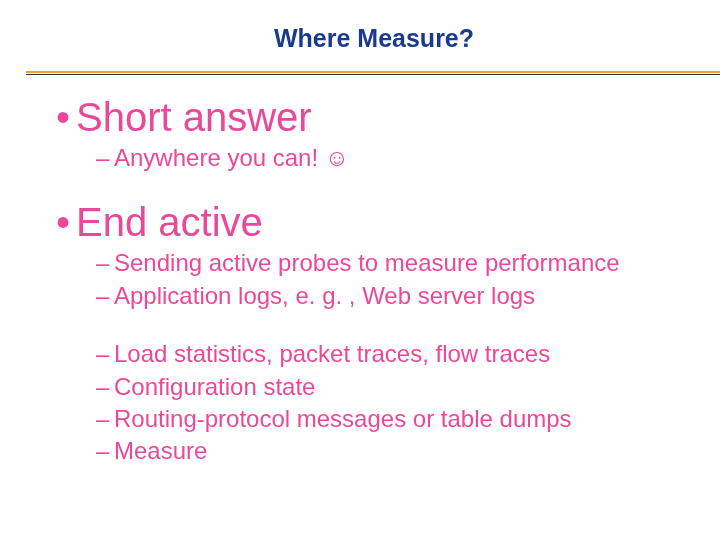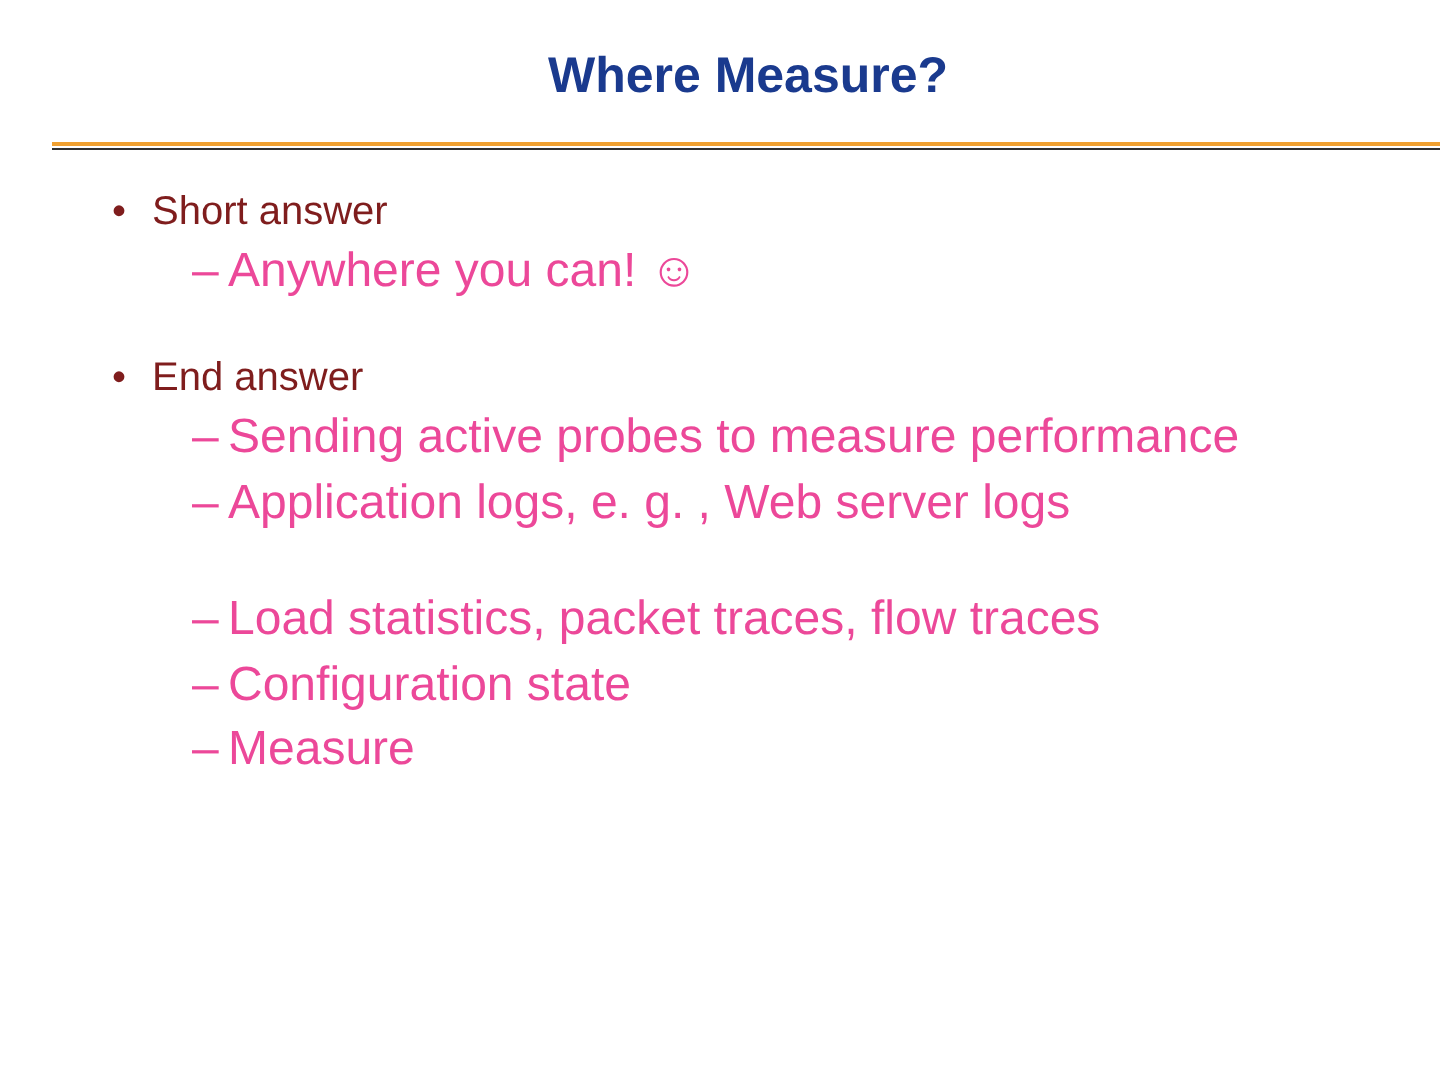--- a/index.html
+++ b/index.html
@@ -45,22 +45,22 @@
     .divider-bottom {
       height: 1px;
       background: #303030;
       width: 100%;
       margin-top: 1px;
     }
     .content {
       padding: 18px 24px 0 24px;
     }
     .bullet-1 {
-      font-size: 20px;
-      color: #7f1d1d;
+      font-size: 40px;
+      color: #ec4899;
       margin-top: 2px;
       margin-bottom: 2px;
       padding-left: 6px;
     }
     .bullet-1 .marker {
       display: inline-block;
       width: 20px;
     }
     .bullet-2 {
       font-size: 24px;
@@ -97,36 +97,39 @@
       <div class="bullet-1">
         <span class="marker">•</span><span>Short answer</span>
       </div>
       <div class="bullet-2">
         <span class="dash">–</span><span>Anywhere you can! ☺</span>
       </div>
     </div>
 
     <div class="group">
       <div class="bullet-1">
-        <span class="marker">•</span><span>End answer</span>
+        <span class="marker">•</span><span>End active</span>
       </div>
       <div class="bullet-2">
         <span class="dash">–</span><span>Sending active probes to measure performance</span>
       </div>
       <div class="bullet-2">
         <span class="dash">–</span><span>Application logs, e. g. , Web server logs</span>
       </div>
     </div>
 
     <div class="group">
       <div class="bullet-2">
         <span class="dash">–</span><span>Load statistics, packet traces, flow traces</span>
       </div>
       <div class="bullet-2">
         <span class="dash">–</span><span>Configuration state</span>
       </div>
       <div class="bullet-2">
+        <span class="dash">–</span><span>Routing-protocol messages or table dumps</span>
+      </div>
+      <div class="bullet-2">
         <span class="dash">–</span><span>Measure</span>
       </div>
     </div>
 
   </div>
 </div>
 
 </body></html>

